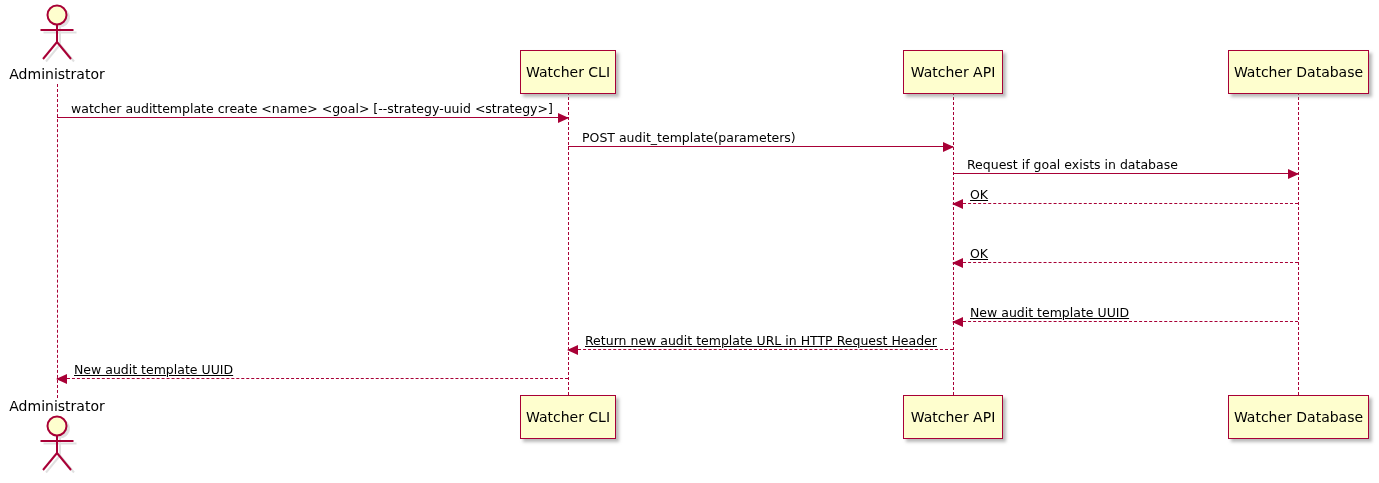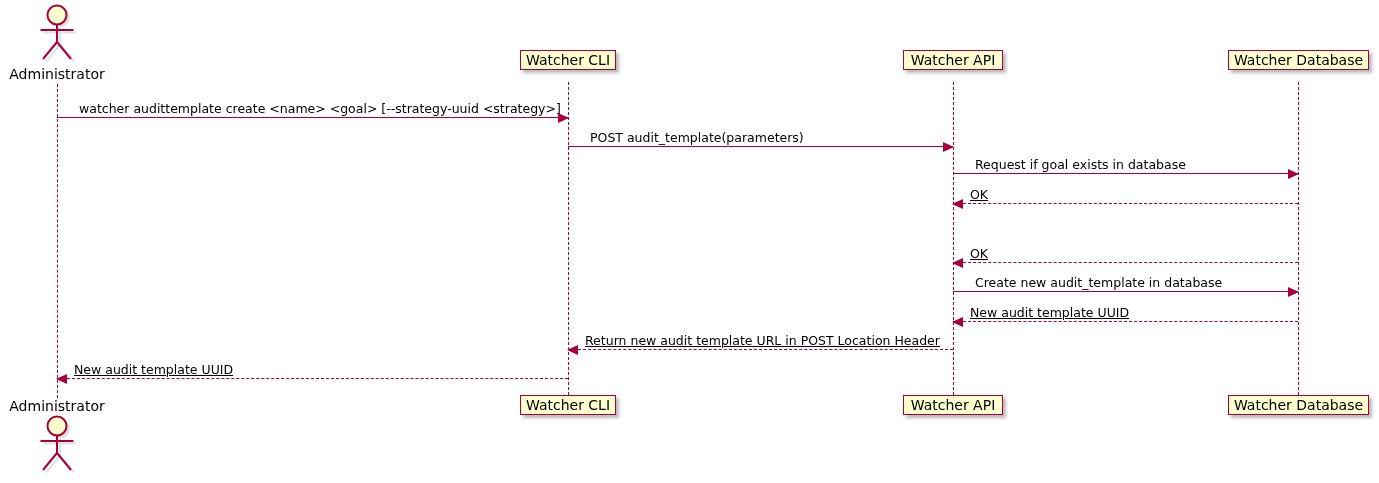--- a/index.html
+++ b/index.html
@@ -3,36 +3,36 @@
 <meta charset="utf-8">
 <style>
   :root { --line:#A80036; --fill:#FEFECE; --text:#000000; --bg:#FFFFFF; --shadow:#C8C8C8; }
   * { box-sizing:border-box; margin:0; padding:0; }
   html,body { background:#fff; }
   body { font-family:"DejaVu Sans","Liberation Sans",sans-serif; color:var(--text); }
   .diagram { position:relative; width:1379px; height:483px; background:var(--bg); overflow:hidden; }
 
   .lifeline { position:absolute; width:0; border-left:1px dashed var(--line); }
 
-  .pbox { position:absolute; height:20px; background:var(--fill); border:1.6px solid var(--line);
+  .pbox { position:absolute; height:44px; background:var(--fill); border:1.6px solid var(--line);
           box-shadow:3px 3px 3px rgba(130,130,130,.55);
           display:flex; align-items:center; justify-content:center;
           font-size:14px; white-space:nowrap; }
 
   .actor { position:absolute; overflow:visible; }
   .actor .shadow circle { fill:var(--shadow); stroke:var(--shadow); }
   .actor .shadow line   { stroke:var(--shadow); }
   .actor .shadow { opacity:.55; }
   .actor .figure circle { fill:var(--fill); stroke:var(--line); stroke-width:2; }
   .actor .figure line   { stroke:var(--line); stroke-width:2; }
 
   .actor-label { position:absolute; transform:translateX(-50%); font-size:14px; white-space:nowrap; }
 
   .msg { position:absolute; }
-  .msg-text { font-size:12.5px; line-height:16px; height:16px; white-space:nowrap; padding-left:22px; }
+  .msg-text { font-size:12.5px; line-height:16px; height:16px; white-space:nowrap; padding-left:14px; }
   .msg.rtl .msg-text { padding-left:17px;text-decoration:underline; }
   .msg-line { position:relative; height:0; border-top:1px solid var(--line); }
   .msg.dashed .msg-line { border-top-style:dashed; }
   .msg-line::after { content:""; position:absolute; top:-5px; width:0; height:0;
                      border-top:5px solid transparent; border-bottom:5px solid transparent; }
   .msg.ltr .msg-line::after { right:-1px; border-left:11px solid var(--line); }
   .msg.rtl .msg-line::after { left:-1px;  border-right:11px solid var(--line); }
 </style>
 </head>
 <body>
@@ -85,30 +85,26 @@
     <div class="msg-line"></div>
   </div>
   <div class="msg rtl dashed" style="left:953px; top:187px; width:345px;">
     <div class="msg-text">OK</div>
     <div class="msg-line"></div>
   </div>
   <div class="msg rtl dashed" style="left:953px; top:246px; width:345px;">
     <div class="msg-text">OK</div>
     <div class="msg-line"></div>
   </div>
-  <div class="msg ltr solid" style="left:953px; top:275px; width:345px;">
-    <div class="msg-text">Create new audit_template in database</div>
-    <div class="msg-line"></div>
-  </div>
   <div class="msg rtl dashed" style="left:953px; top:305px; width:345px;">
     <div class="msg-text">New audit template UUID</div>
     <div class="msg-line"></div>
   </div>
   <div class="msg rtl dashed" style="left:568px; top:333px; width:385px;">
-    <div class="msg-text">Return new audit template URL in POST Location Header</div>
+    <div class="msg-text">Return new audit template URL in HTTP Request Header</div>
     <div class="msg-line"></div>
   </div>
   <div class="msg rtl dashed" style="left:57px;  top:362px; width:511px;">
     <div class="msg-text">New audit template UUID</div>
     <div class="msg-line"></div>
   </div>
 
   <div class="pbox" style="left:520px;  top:395px; width:96px;">
     <span>Watcher CLI</span>
   </div>

